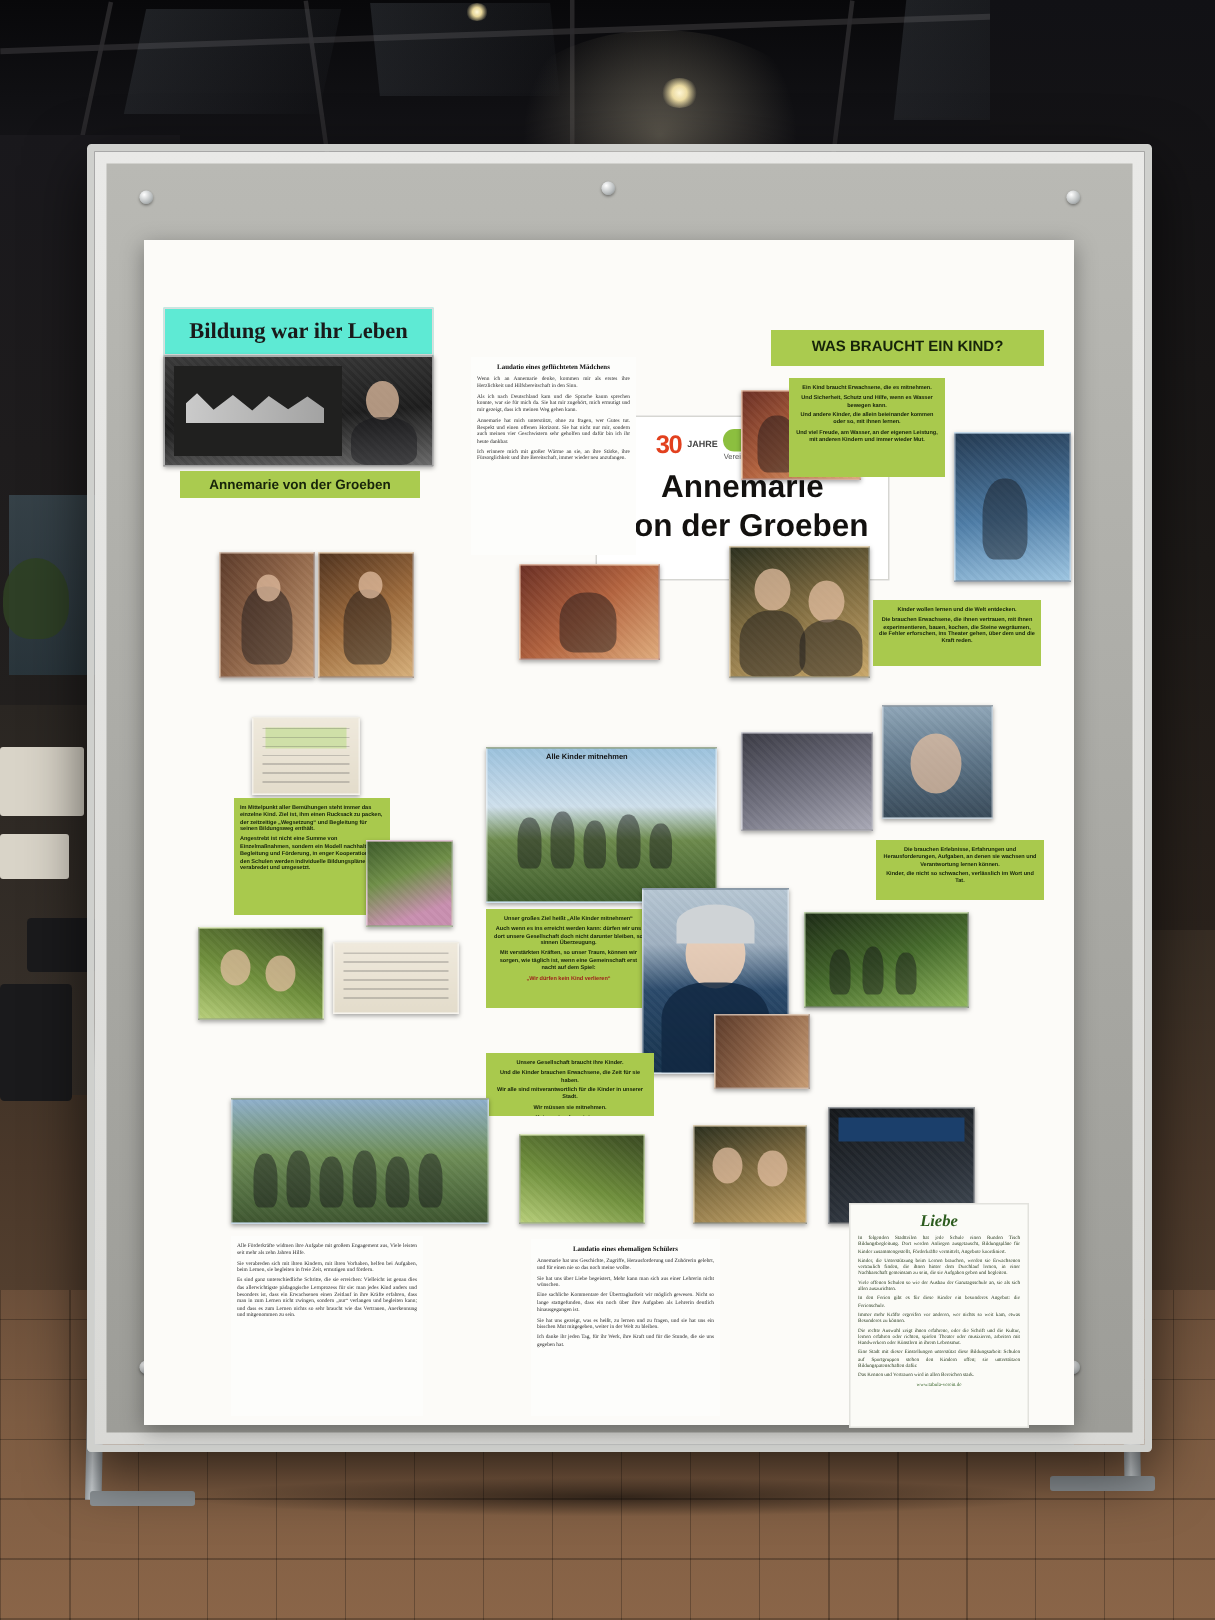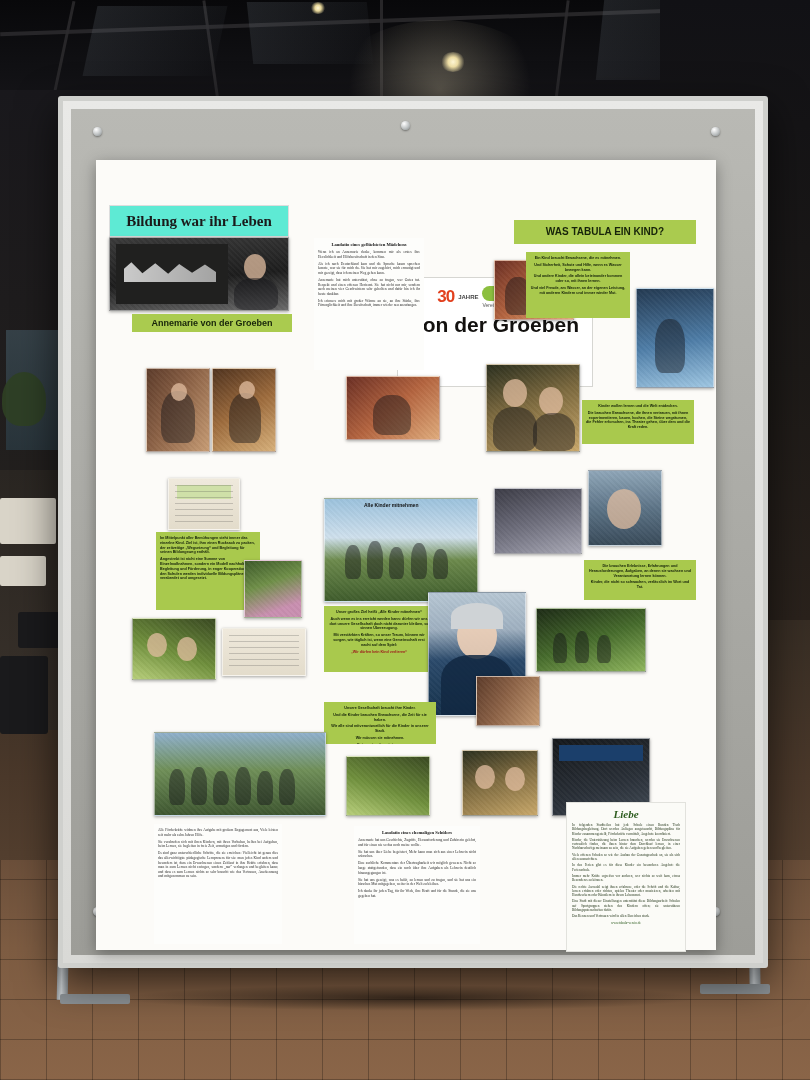--- a/index.html
+++ b/index.html
@@ -154,52 +154,53 @@
         <div>
           <span class="logo20"><span class="d20a">30</span></span>
         </div>
         <div class="jahre">JAHRE</div>
         <div style="text-align:center">
           <div class="tabula-pill">TABULA</div>
           <div class="tabsub">Verein für Bildungsgerechtigkeit</div>
         </div>
       </div>
       <div class="title-main">
+        <div>Annemarie</div>
         <div>von der Groeben</div>
       </div>
     </div>
 
     <div class="hl" style="left:13px;top:45px;width:178px;height:30px;">
       <div class="hl-txt" style="line-height:30px;">Bildung war ihr Leben</div>
     </div>
 
     <div class="photo ph-bw" style="left:13px;top:77px;width:178px;height:72px;">
       <div class="grain"></div>
       <div style="position:absolute;left:6px;top:6px;width:112px;height:60px;background:#20201f;"></div>
       <div style="position:absolute;left:14px;top:22px;width:92px;height:22px;
         background:linear-gradient(95deg,rgba(255,255,255,.85),rgba(255,255,255,.65));
         clip-path:polygon(0 40%,8% 10%,20% 60%,34% 15%,48% 62%,60% 18%,74% 58%,88% 20%,100% 55%,100% 100%,0 100%);opacity:.9;"></div>
       <div class="face" style="left:134px;top:16px;width:22px;height:26px;"></div>
       <div class="figure" style="left:124px;top:40px;width:44px;height:32px;"></div>
     </div>
 
-    <div class="namecard" style="left:36px;top:154px;width:160px;height:18px;">
+    <div class="namecard" style="left:24px;top:154px;width:160px;height:18px;">
       <span>Annemarie von der Groeben</span>
     </div>
 
     <div class="txtblock" style="left:218px;top:78px;width:110px;height:132px;">
       <h4>Laudatio eines geflüchteten Mädchens</h4>
       <p>Wenn ich an Annemarie denke, kommen mir als erstes ihre Herzlichkeit und Hilfsbereitschaft in den Sinn.</p>
       <p>Als ich nach Deutschland kam und die Sprache kaum sprechen konnte, war sie für mich da. Sie hat mir zugehört, mich ermutigt und mir gezeigt, dass ich meinen Weg gehen kann.</p>
       <p>Annemarie hat mich unterstützt, ohne zu fragen, wer Gutes tut. Respekt und einen offenen Horizont. Sie hat nicht nur mir, sondern auch meinen vier Geschwistern sehr geholfen und dafür bin ich ihr heute dankbar.</p>
       <p>Ich erinnere mich mit großer Wärme an sie, an ihre Stärke, ihre Fürsorglichkeit und ihre Bereitschaft, immer wieder neu anzufangen.</p>
     </div>
 
     <div class="wbk" style="left:418px;top:60px;width:182px;height:24px;">
-      <span>WAS TABULA EIN KIND?</span>
+      <span>WAS BRAUCHT EIN KIND?</span>
     </div>
 
     <div class="photo ph-e" style="left:398px;top:100px;width:78px;height:58px;">
       <div class="grain"></div>
         <div class="figure" style="left:10px;top:16px;width:26px;height:38px;"></div>
       <div class="face" style="left:42px;top:14px;width:16px;height:18px;"></div>
     </div>
     <div class="photo ph-c" style="left:540px;top:128px;width:76px;height:98px;">
       <div class="grain"></div>
         <div class="figure" style="left:18px;top:30px;width:30px;height:54px;"></div>

